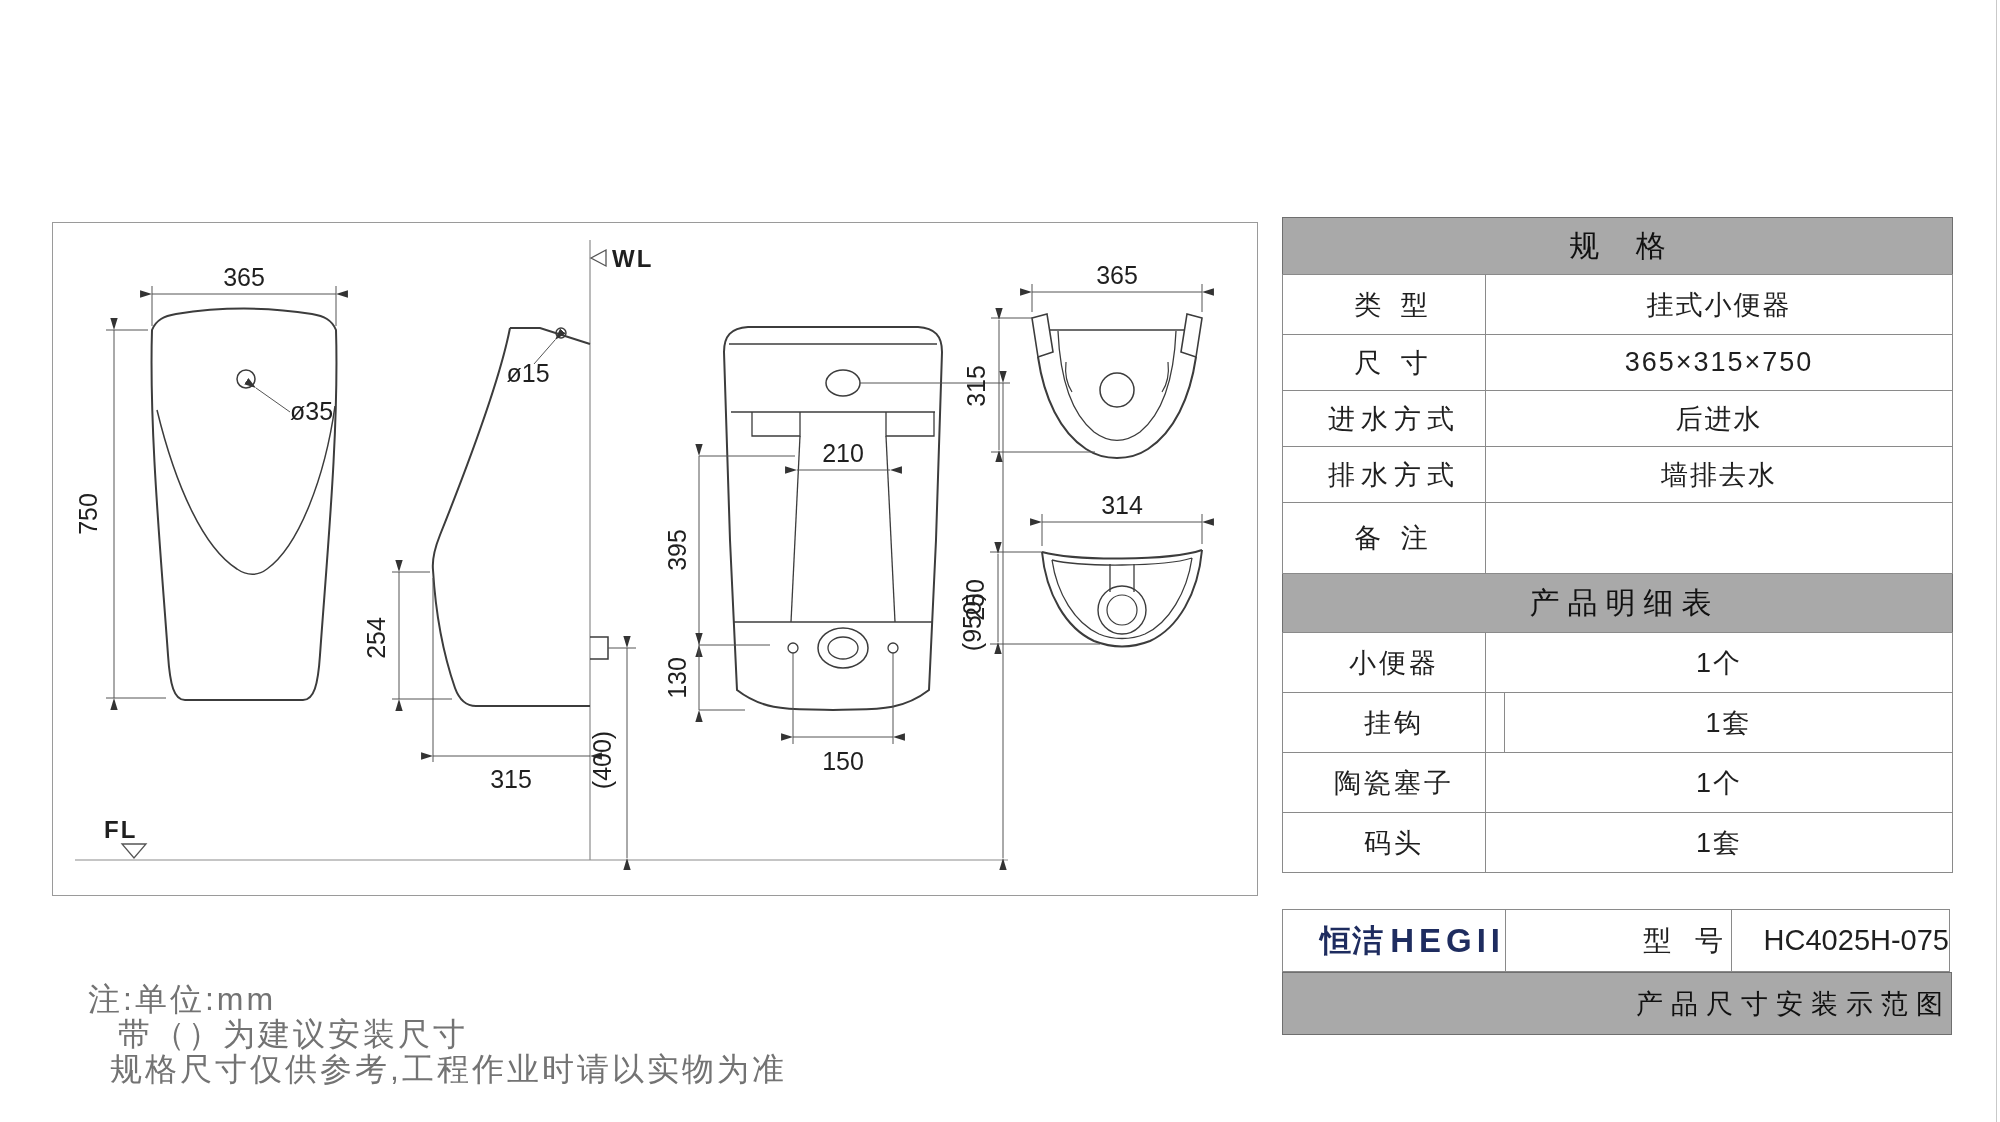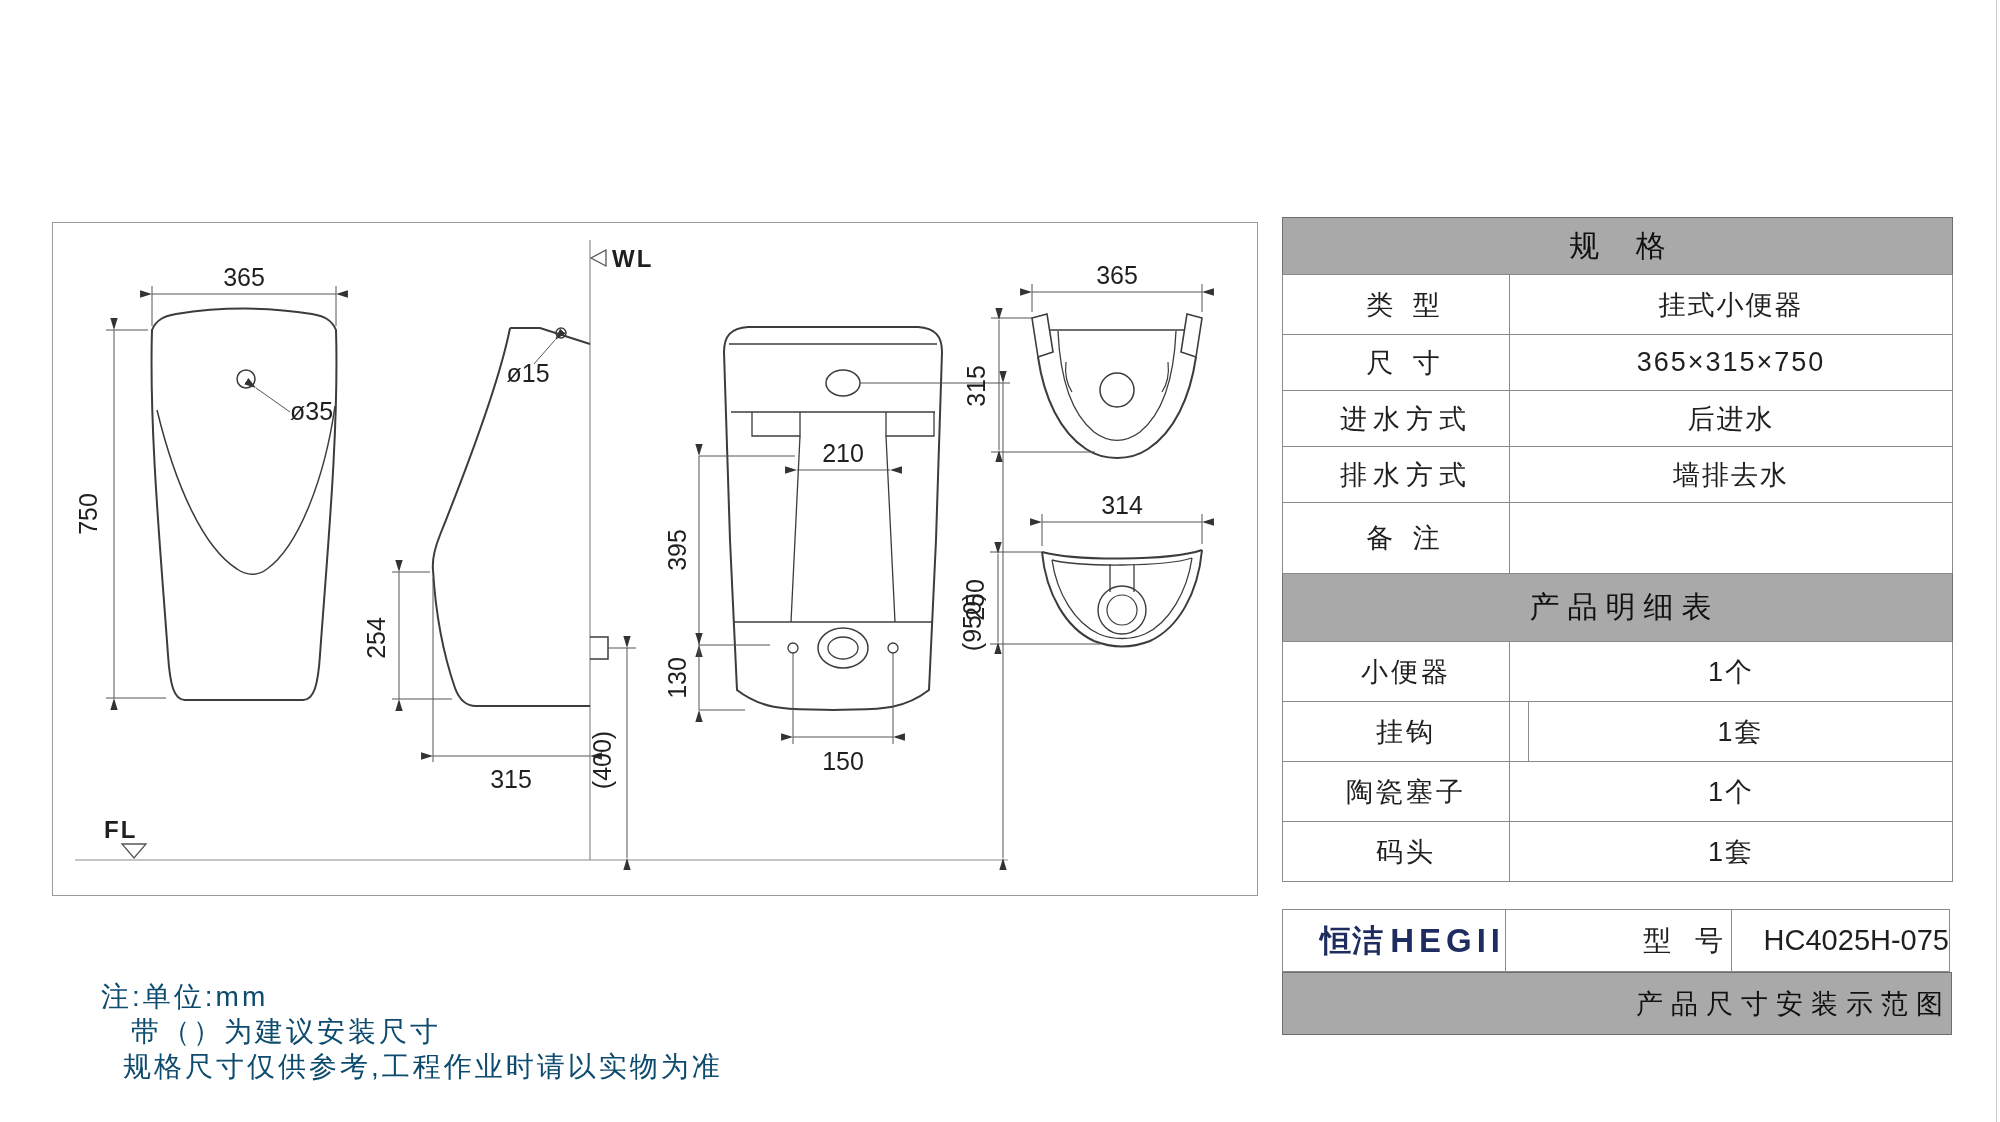--- a/index.html
+++ b/index.html
@@ -9,31 +9,31 @@
   
   #drawing-box{left:52px;top:222px;width:1204px;height:672px;border:1px solid #9a9a9a;}
   #page-edge{left:1996px;top:0;width:1px;height:1122px;background:#c9c9c9;}
   
   .tbl{left:1283px;width:670px;}
   .row{display:flex;box-sizing:border-box;}
   .cell{box-sizing:border-box;border:1px solid #8a8a8a;margin-top:-1px;margin-left:-1px;
         display:flex;align-items:center;justify-content:center;background:#fff;}
   .hdr{background:#a9a9a9;border:1px solid #6f6f6f;font-size:30px;letter-spacing:14px;
        color:#111;font-weight:400;padding-left:14px;}
-  .lblcell{width:228px;font-size:27px;letter-spacing:6px;padding-left:20px;}
+  .lblcell{width:204px;font-size:27px;letter-spacing:6px;padding-left:20px;}
   .valcell{flex:1;font-size:27px;letter-spacing:2px;}
   
   .fcell{box-sizing:border-box;border:1px solid #8a8a8a;margin-left:-1px;
          display:flex;align-items:center;justify-content:flex-end;}
   #footer-caption{background:#a9a9a9;border:1px solid #6f6f6f;font-size:27px;
                   letter-spacing:8px;padding-left:8px;color:#111;}
   .brand{font-weight:900;font-size:31px;letter-spacing:1px;}
   .brand-en{font-weight:700;font-size:33px;letter-spacing:5px;margin-left:6px;}
   
-  .note{font-size:28px;letter-spacing:3px;color:#0c4a6e;white-space:pre;margin-left:13px;}
+  .note{font-size:32px;letter-spacing:3px;color:#737373;white-space:pre;}
   svg text{font-family:"Liberation Sans",sans-serif;fill:#1f1f1f;}
   .dimtxt{font-size:25px;}
   .lbltxt{font-size:24px;font-weight:600;letter-spacing:2px;}
 </style>
 </head>
 <body>
 
 <div class="abs" id="page-edge"></div>
 
 <div class="abs" id="drawing-box"></div>
@@ -199,21 +199,21 @@
   </div>
   <div class="row" style="height:56px;">
     <div class="cell lblcell">排水方式</div>
     <div class="cell valcell">墙排去水</div>
   </div>
   <div class="row" style="height:71px;">
     <div class="cell lblcell">备  注</div>
     <div class="cell valcell"></div>
   </div>
 
-  <div class="row cell hdr" style="height:69px;letter-spacing:8px;">
+  <div class="row cell hdr" style="height:60px;letter-spacing:8px;">
       <span>产品明细表</span>
     </div>
 
   <div class="row" style="height:60px;">
     <div class="cell lblcell" style="letter-spacing:3px;">小便器</div>
     <div class="cell valcell">1个</div>
   </div>
   <div class="row" style="height:60px;gap:19px;">
     <div class="cell lblcell" style="letter-spacing:3px;">挂钩</div>
     <div class="cell valcell">1套</div>

